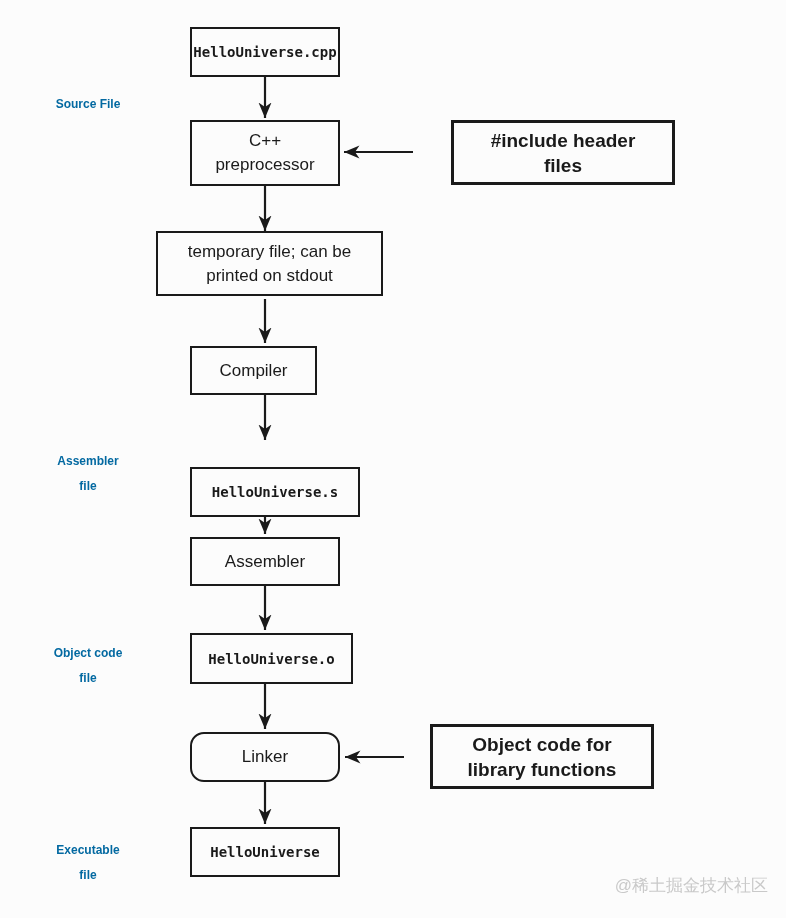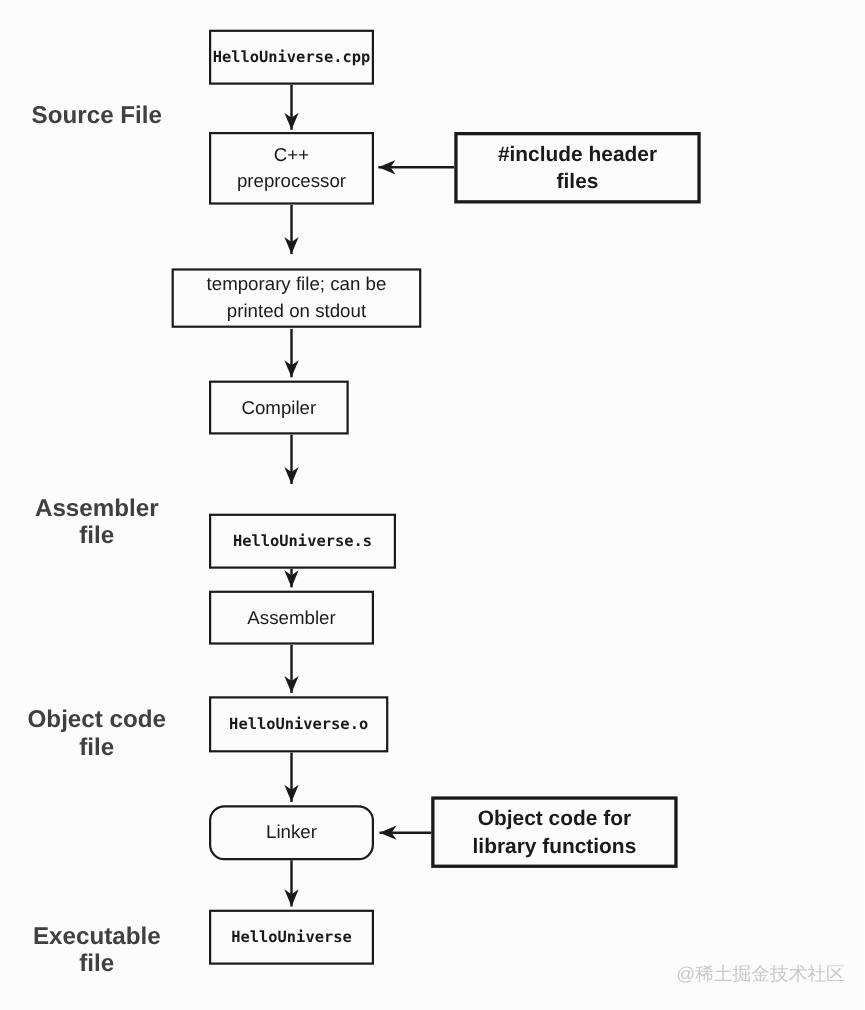--- a/index.html
+++ b/index.html
@@ -30,35 +30,35 @@
   .callout{
     position:absolute;
     display:flex;align-items:center;justify-content:center;
     text-align:center;
     border:3px solid #1a1a1a;
     color:#1a1a1a;
     background:#fcfcfc;
     box-sizing:border-box;
     white-space:pre-line;
     font-weight:bold;
-    font-size:19px;line-height:25px;
+    font-size:19px;line-height:25px;margin-left:38px;
   }
   .side-label{
     position:absolute;
     left:8px;width:160px;
     text-align:center;
-    color:#404040;
+    color:#0369a1;
     font-weight:bold;
-    font-size:22px;line-height:25px;
+    font-size:12px;line-height:25px;
     white-space:pre-line;
   }
   
   #box-cpp         {left:190px;top:27px; width:150px;height:50px;}
   #box-preprocessor{left:190px;top:120px;width:150px;height:66px;}
-  #box-tempfile    {left:156px;top:244px;width:227px;height:54px;}
+  #box-tempfile    {left:156px;top:231px;width:227px;height:65px;}
   #box-compiler    {left:190px;top:346px;width:127px;height:49px;}
   #box-s           {left:190px;top:443px;width:170px;height:50px;margin-top:24px;}
   #box-assembler   {left:190px;top:537px;width:150px;height:49px;}
   #box-o           {left:190px;top:633px;width:163px;height:51px;}
   #box-linker      {left:190px;top:732px;width:150px;height:50px;border-radius:14px;}
   #box-exe         {left:190px;top:827px;width:150px;height:50px;}
   
   #callout-include {left:413px;top:120px;width:224px;height:65px;}
   #callout-objcode {left:392px;top:724px;width:224px;height:65px;}
   

